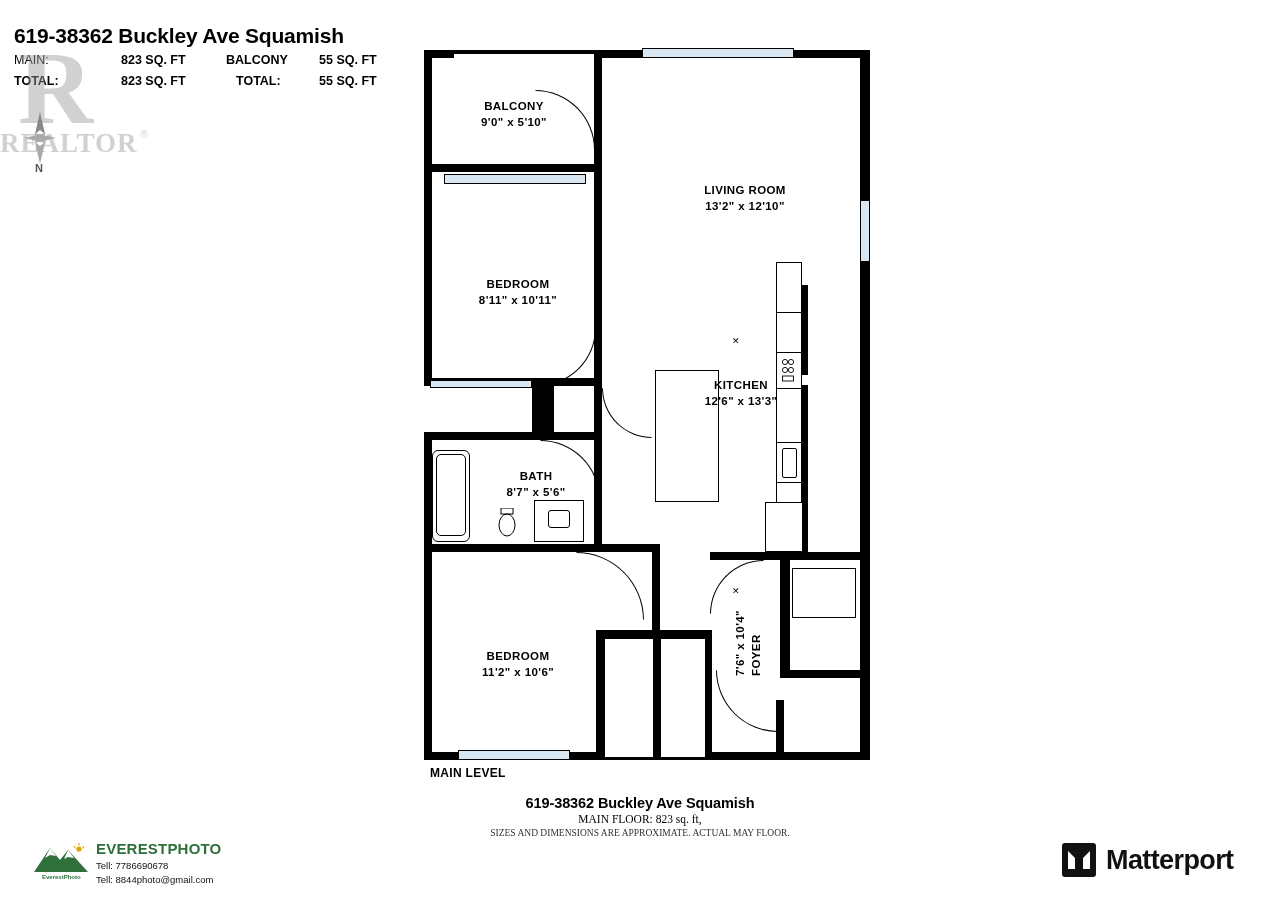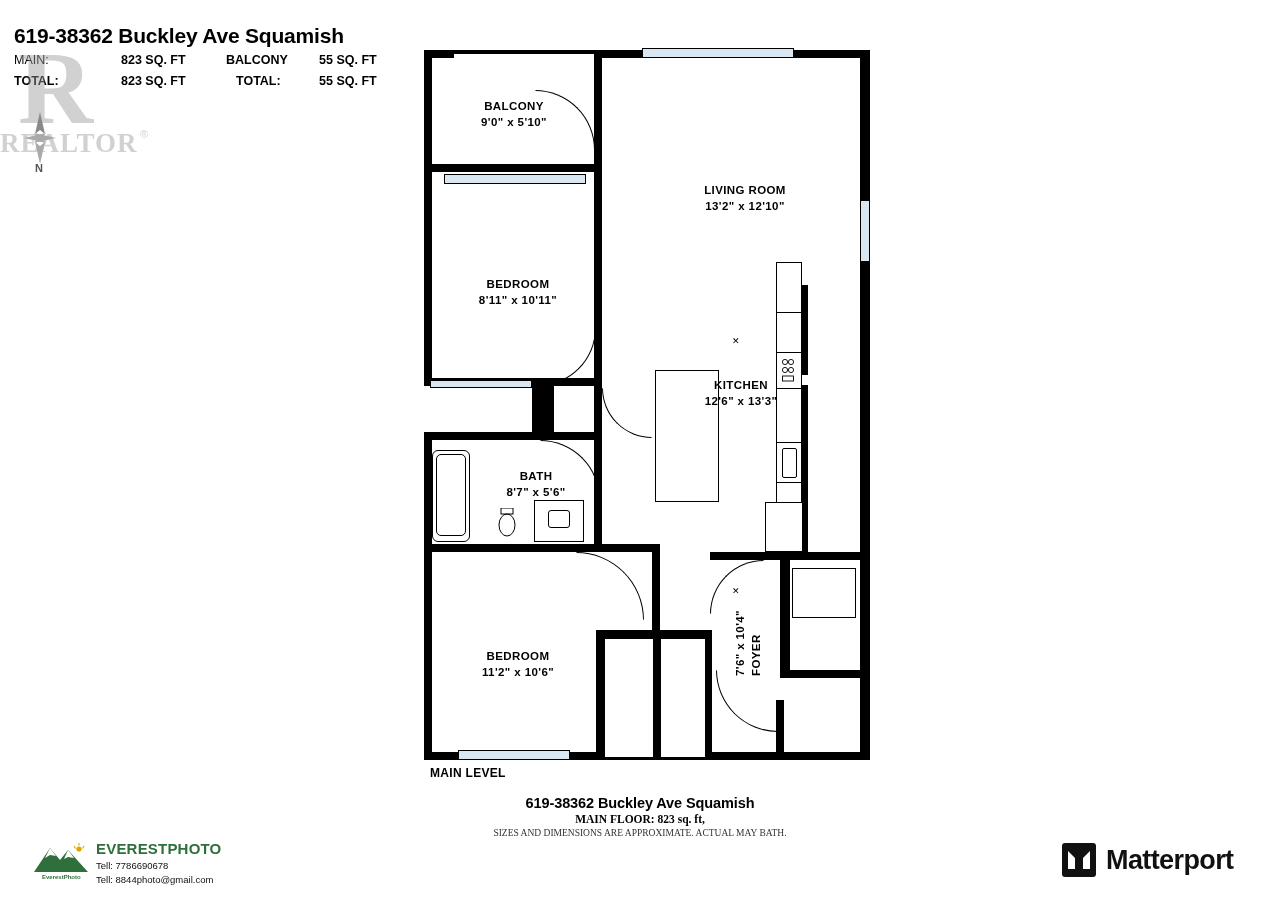--- a/index.html
+++ b/index.html
@@ -73,21 +73,21 @@
     position:absolute;left:430px;top:766px;
     font-size:12px;font-weight:bold;letter-spacing:0.3px;
   }
 
   
   #footer-info{
     position:absolute;left:440px;top:795px;width:400px;text-align:center;
   }
   #footer-info .f-title{font-size:14.5px;font-weight:bold;letter-spacing:-0.1px;}
   #footer-info .f-sub{font-size:11px;font-weight:bold;letter-spacing:0.2px;margin-top:2px;}
-  #footer-info .f-line{font-size:11.5px;margin-top:2px;font-family:"Liberation Serif", serif;font-weight:bold;}
+  #footer-info .f-line{font-size:11.5px;margin-top:2px;font-family:"Liberation Serif", serif;}
   #footer-info .f-note{font-size:9.5px;margin-top:3px;color:#333;font-family:"Liberation Serif", serif;}
 
   
   #everest{position:absolute;left:30px;top:838px;width:240px;height:55px;}
   #everest .mtn{position:absolute;left:0;top:4px;width:62px;height:34px;}
   #everest .ep-name{
     position:absolute;left:66px;top:2px;font-size:15px;font-weight:bold;color:#2f6f3b;
     letter-spacing:0.2px;
   }
   #everest .ep-line{position:absolute;left:66px;font-size:9.5px;color:#111;}
@@ -263,21 +263,21 @@
 
   <div class="vlabel" style="left:340px;top:636px;">FOYER</div>
   <div class="vlabel" style="left:324px;top:636px;">7'6" x 10'4"</div>
 </div>
 
 <div class="mainlevel">MAIN LEVEL</div>
 
 <div id="footer-info">
   <div class="f-title">619-38362 Buckley Ave Squamish</div>
   <div class="f-line">MAIN FLOOR: 823 sq. ft,</div>
-  <div class="f-note">SIZES AND DIMENSIONS ARE APPROXIMATE. ACTUAL MAY BATH.</div>
+  <div class="f-note">SIZES AND DIMENSIONS ARE APPROXIMATE. ACTUAL MAY FLOOR.</div>
 </div>
 
 <div id="everest">
   <div class="mtn">
     <svg width="62" height="34" viewBox="0 0 62 34">
       <polygon points="4,30 20,6 30,18 38,8 58,30" fill="#2f6f3b"></polygon>
       <polygon points="20,6 26,14 20,13 15,16" fill="#ffffff"></polygon>
       <polygon points="38,8 44,16 38,15 34,17" fill="#ffffff"></polygon>
       <circle cx="49" cy="7" r="2.6" fill="#e0a400"></circle>
       <path d="M44 4 l1.5 2.5 M54 4 l-1.5 2.5 M49 1 l0 2.5" stroke="#e0a400" stroke-width="1.1"></path>

